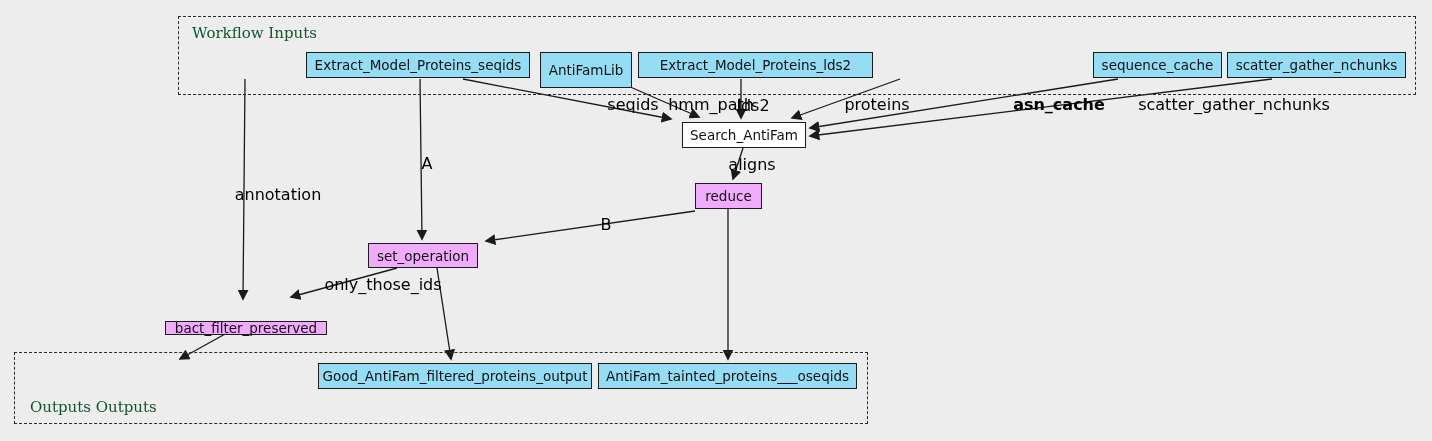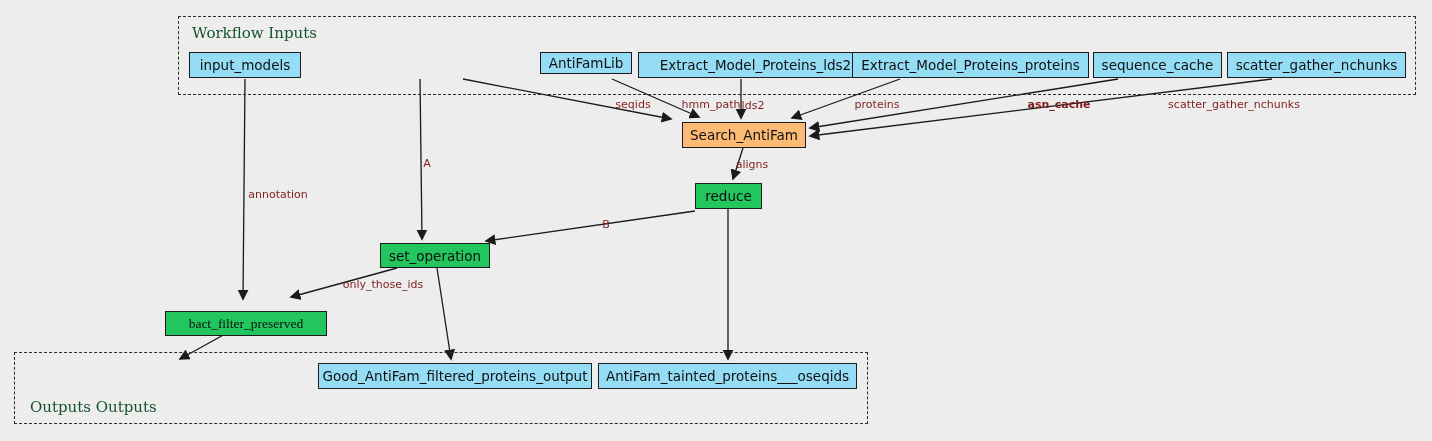--- a/index.html
+++ b/index.html
@@ -29,25 +29,25 @@
   .node{
     position:absolute;
     box-sizing:border-box;
     border:1.6px solid #1c1c1c;
     display:flex;align-items:center;justify-content:center;
     font-size:13.5px;color:#111;
     white-space:nowrap;
     cursor:pointer;
   }
   .io-node{background:#94DDF4;}
-  .step-node{background:#22c55e;}
-  .highlight-node{background:#fdba74;}
+  .step-node{background:#f0abfc;}
+  .highlight-node{background:#ffffff;}
   .edge-label{
     position:absolute;
-    font-size:11px;color:#7f1d1d;
+    font-size:16px;color:#000000;
     white-space:nowrap;
     transform:translate(-50%,-50%);
   }
 </style>
 </head>
 <body>
 
 <div class="canvas">
 
   <svg class="edges" width="1432" height="441" viewBox="0 0 1432 441">
@@ -70,31 +70,30 @@
       <line x1="397" y1="268" x2="291" y2="297" marker-end="url(#arrow)"></line>
       <line x1="728" y1="209" x2="728" y2="359" marker-end="url(#arrow)"></line>
       <line x1="437" y1="268" x2="451" y2="359" marker-end="url(#arrow)"></line>
       <line x1="236" y1="328" x2="180" y2="359" marker-end="url(#arrow)"></line>
     </g>
   </svg>
 
   <div class="cluster" style="left:178px;top:16px;width:1238px;height:79px;"></div>
   <div class="cluster-label" style="left:192px;top:24px;">Workflow Inputs</div>
 
-  <div class="node io-node" style="left:189px;top:52px;width:112px;height:26px;">input_models</div>
-  <div class="node io-node" style="left:540px;top:52px;width:92px;height:22px;">AntiFamLib</div>
+  <div class="node io-node" style="left:306px;top:52px;width:224px;height:26px;">Extract_Model_Proteins_seqids</div>
+  <div class="node io-node" style="left:540px;top:52px;width:92px;height:36px;">AntiFamLib</div>
   <div class="node io-node" style="left:638px;top:52px;width:235px;height:26px;">Extract_Model_Proteins_lds2</div>
-  <div class="node io-node" style="left:852px;top:52px;width:237px;height:26px;">Extract_Model_Proteins_proteins</div>
   <div class="node io-node" style="left:1093px;top:52px;width:129px;height:26px;">sequence_cache</div>
   <div class="node io-node" style="left:1227px;top:52px;width:179px;height:26px;">scatter_gather_nchunks</div>
 
   <div class="node highlight-node" style="left:682px;top:122px;width:124px;height:26px;">Search_AntiFam</div>
   <div class="node step-node" style="left:695px;top:183px;width:67px;height:26px;">reduce</div>
-  <div class="node step-node" style="left:380px;top:243px;width:110px;height:25px;">set_operation</div>
-  <div class="node step-node" style="left:165px;top:311px;width:162px;height:25px;font-family:Liberation Serif, serif;">bact_filter_preserved</div>
+  <div class="node step-node" style="left:368px;top:243px;width:110px;height:25px;">set_operation</div>
+  <div class="node step-node" style="left:165px;top:321px;width:162px;height:14px;">bact_filter_preserved</div>
 
   <div class="cluster" style="left:14px;top:352px;width:854px;height:72px;"></div>
   <div class="cluster-label" style="left:30px;top:398px;">Outputs Outputs</div>
 
   <div class="node io-node" style="left:318px;top:363px;width:274px;height:26px;">Good_AntiFam_filtered_proteins_output</div>
   <div class="node io-node" style="left:598px;top:363px;width:259px;height:26px;">AntiFam_tainted_proteins___oseqids</div>
 
   <span class="edge-label" style="left:633px;top:104px;">seqids</span>
   <span class="edge-label" style="left:711px;top:104px;">hmm_path</span>
   <span class="edge-label" style="left:753px;top:105px;">lds2</span>

